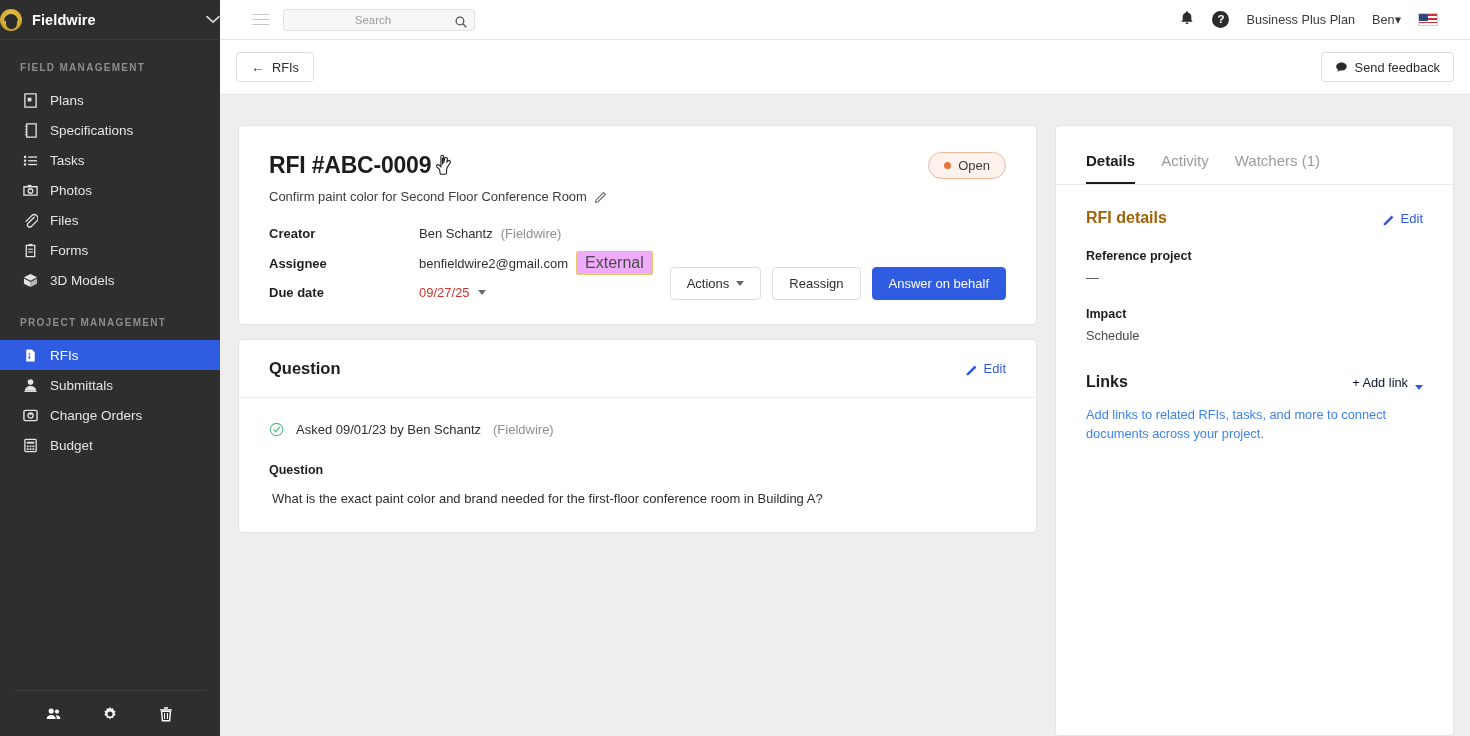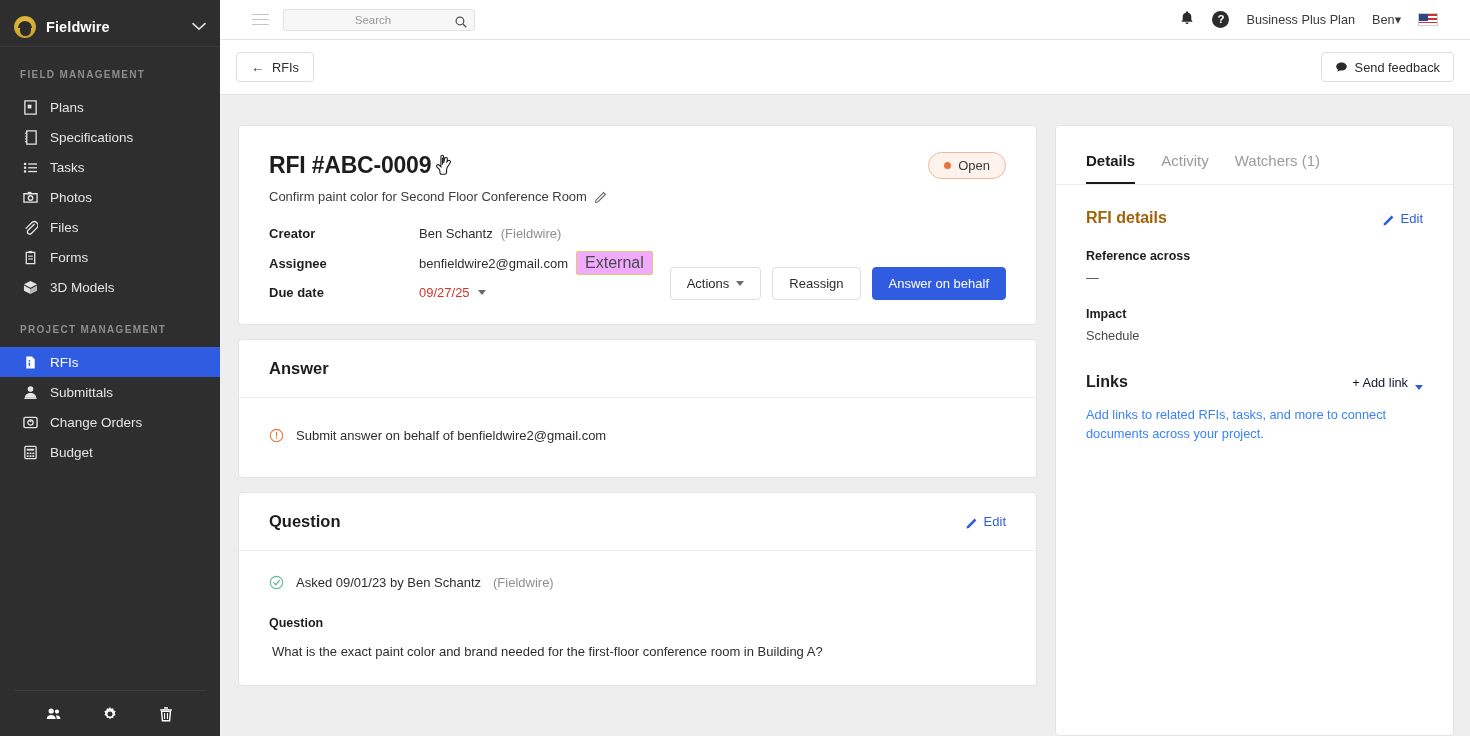--- a/index.html
+++ b/index.html
@@ -14,24 +14,23 @@
   
   .sidebar {
     width: 220px; height: 736px;
     background: #2e2e2e;
     display: flex; flex-direction: column;
     flex: 0 0 220px;
     position: relative;
   }
   .brand {
     height: 40px; display: flex; align-items: center;
-    padding: 0 14px; gap: 10px;
+    padding: 0 0; gap: 10px;
     border-bottom: 1px solid #3a3a3a;
     background: #2e2e2e;
-    margin-top: 7px;
   }
   .brand-logo {
     width: 22px; height: 22px; border-radius: 50%;
     background: radial-gradient(circle at 50% 38%, #e8c44c 0%, #d4ac33 55%, #b8911f 100%);
     position: relative; flex: 0 0 22px;
     overflow: hidden;
   }
   .brand-logo::before {
     content: ""; position: absolute;
     left: 4px; top: 5px; width: 14px; height: 7px;
@@ -461,37 +460,20 @@
               <button class="btn btn-mid">
                 <span>Reassign</span>
               </button>
               <button class="btn btn-mid btn-primary">
                 <span>Answer on behalf</span>
               </button>
             </div>
           </div>
         </div>
 
-        <div class="card">
-          <div class="sec-head">
-            <div class="sec-title">Answer</div>
-          </div>
-          <div class="answer-body">
-            <div class="row-ic">
-              <span class="ic-warn">
-                <svg viewBox="0 0 16 16">
-                    <circle cx="8" cy="8" r="6.6" fill="none" stroke="#e8743b" stroke-width="1.2"></circle>
-                    <rect x="7.4" y="4.2" width="1.2" height="5" fill="#e8743b"></rect>
-                    <rect x="7.4" y="10.2" width="1.2" height="1.3" fill="#e8743b"></rect>
-                  </svg>
-              </span>
-              <span>Submit answer on behalf of benfieldwire2@gmail.com</span>
-            </div>
-          </div>
-        </div>
 
         <div class="card">
           <div class="sec-head">
             <div class="sec-title">Question</div>
             <span class="edit-link">
               <svg viewBox="0 0 12 12">
                   <path d="M1 9.2 L8.6 1.6l1.8 1.8L2.8 11 .6 11.4z" fill="#2f5ce0"></path>
                 </svg>
               <span>Edit</span>
             </span>
@@ -524,21 +506,21 @@
             <div class="side-head-row">
               <div class="side-h">RFI details</div>
               <span class="edit-link">
                 <svg viewBox="0 0 12 12">
                     <path d="M1 9.2 L8.6 1.6l1.8 1.8L2.8 11 .6 11.4z" fill="#2f5ce0"></path>
                   </svg>
                 <span>Edit</span>
               </span>
             </div>
 
-            <div class="fld-k">Reference across</div>
+            <div class="fld-k">Reference project</div>
             <div class="fld-v">—</div>
 
             <div class="fld-k">Impact</div>
             <div class="fld-v">Schedule</div>
 
             <div class="links-head">
               <div class="links-h">Links</div>
               <span class="addlink">
                 <span>+ Add link</span>
                 <span class="caret"></span>

